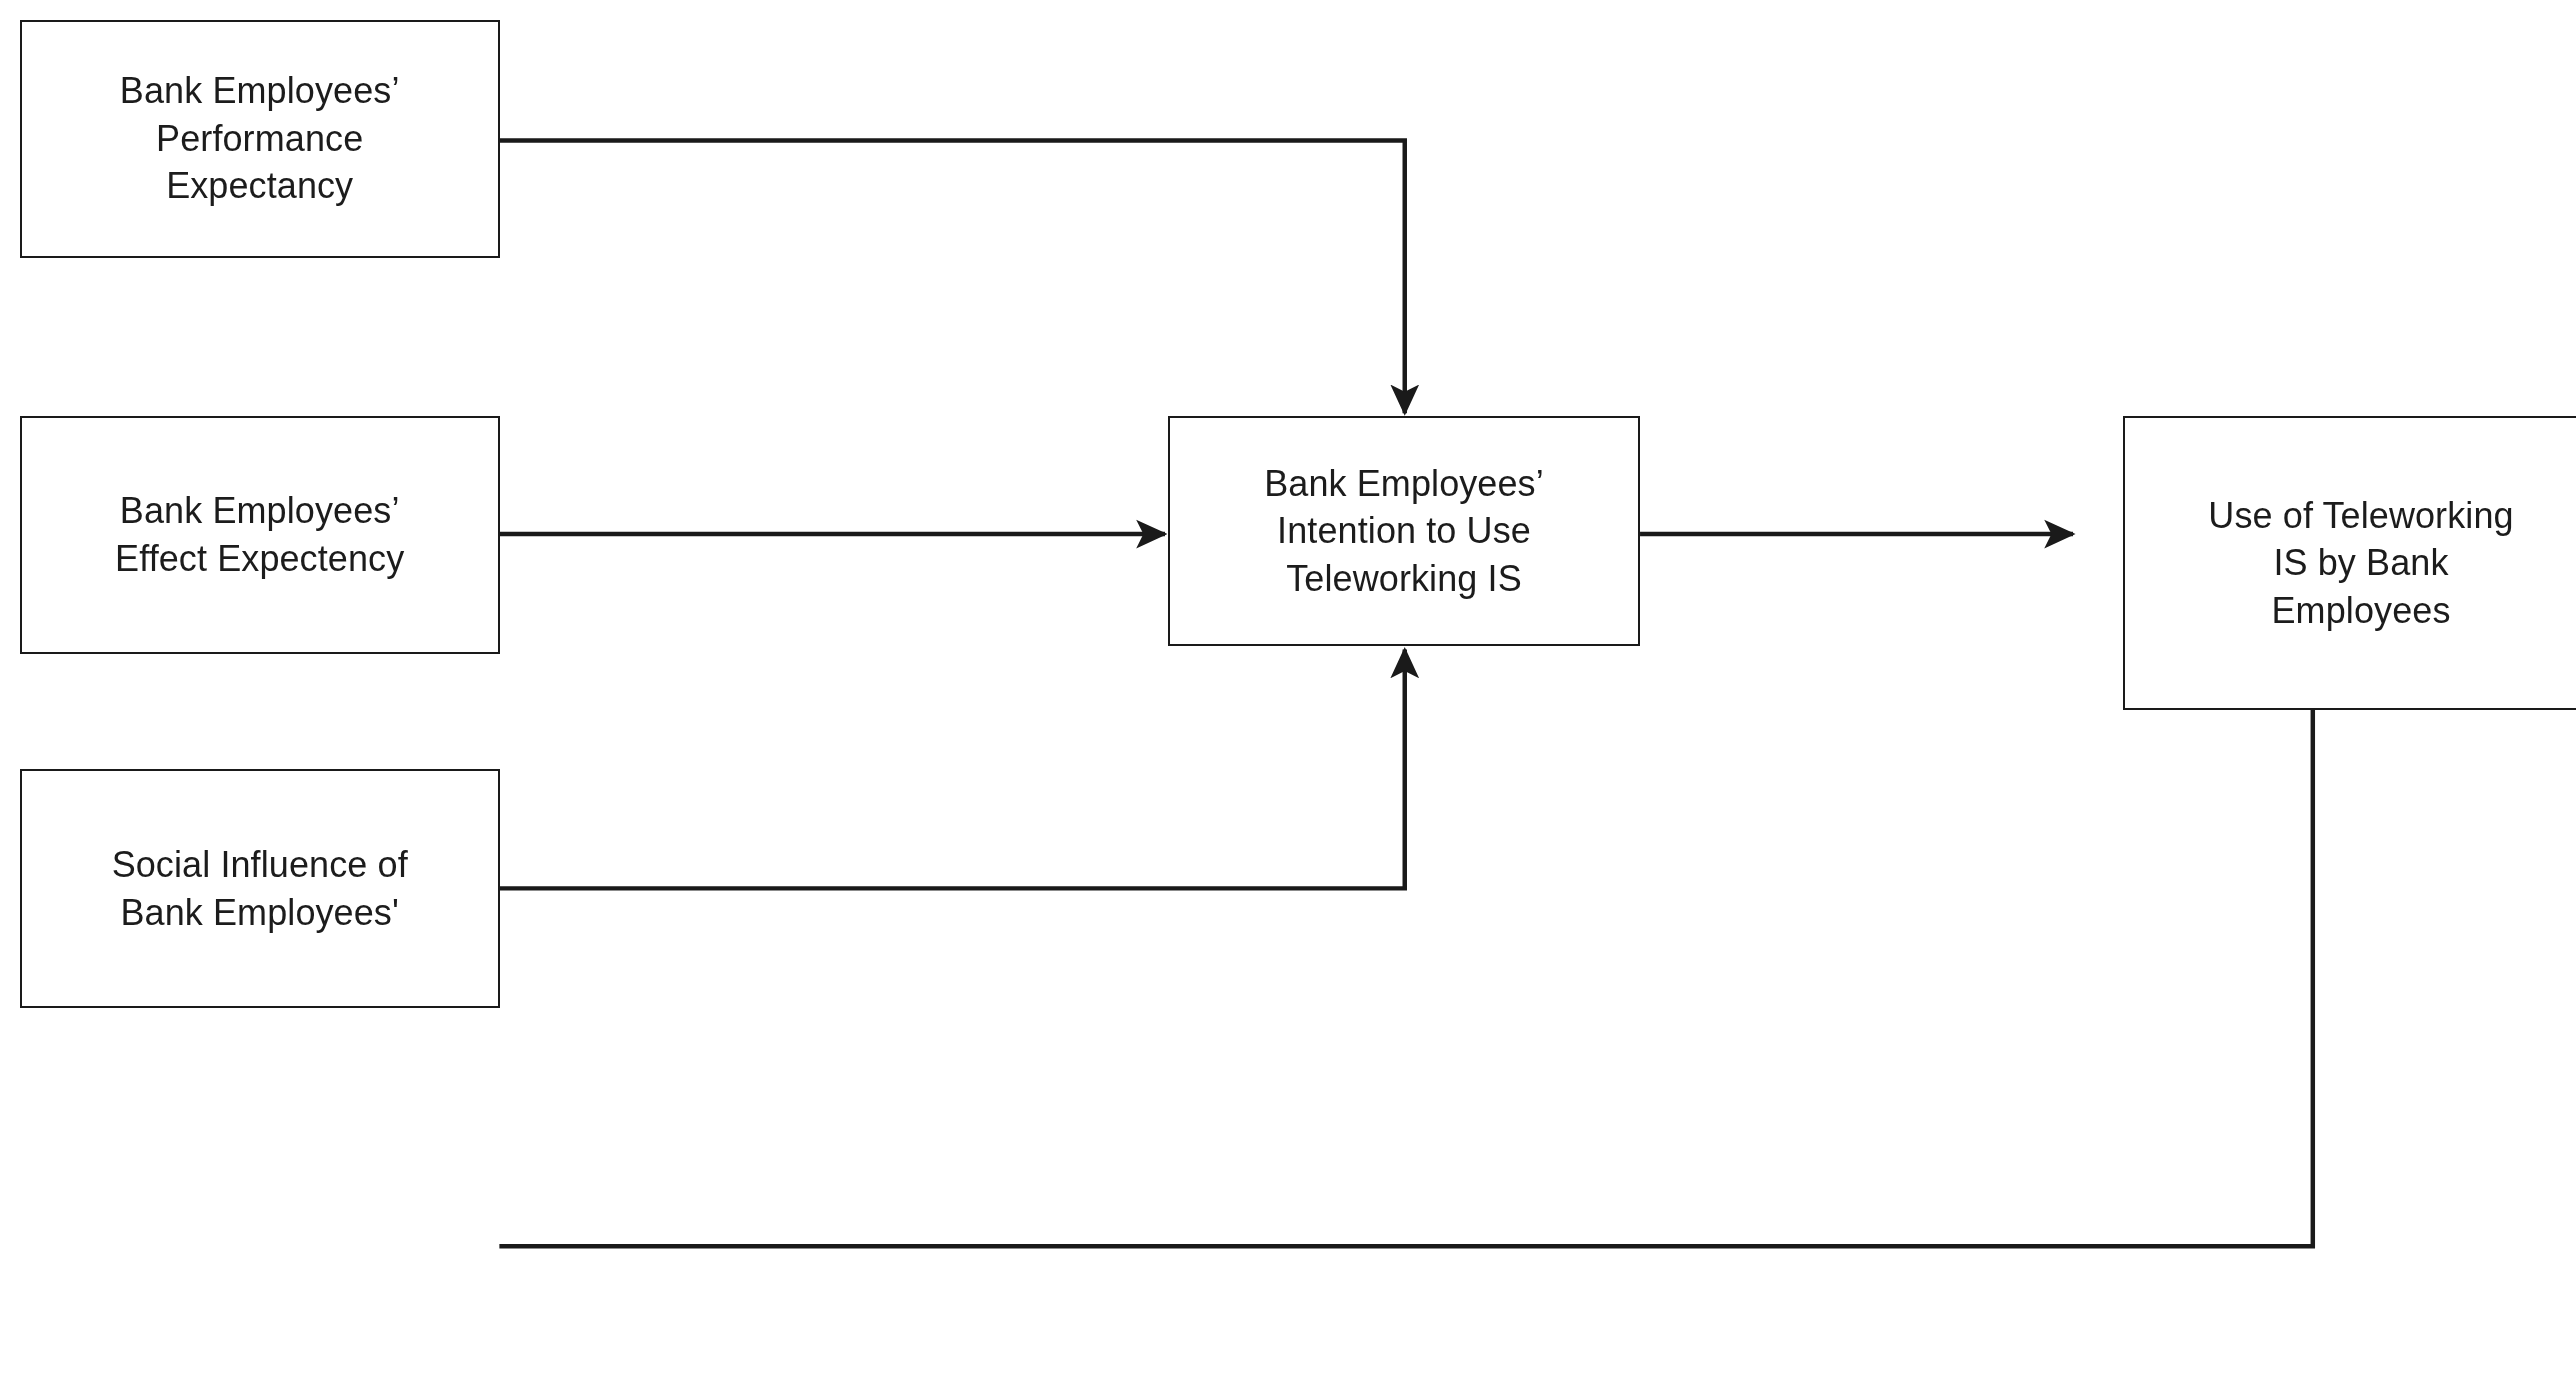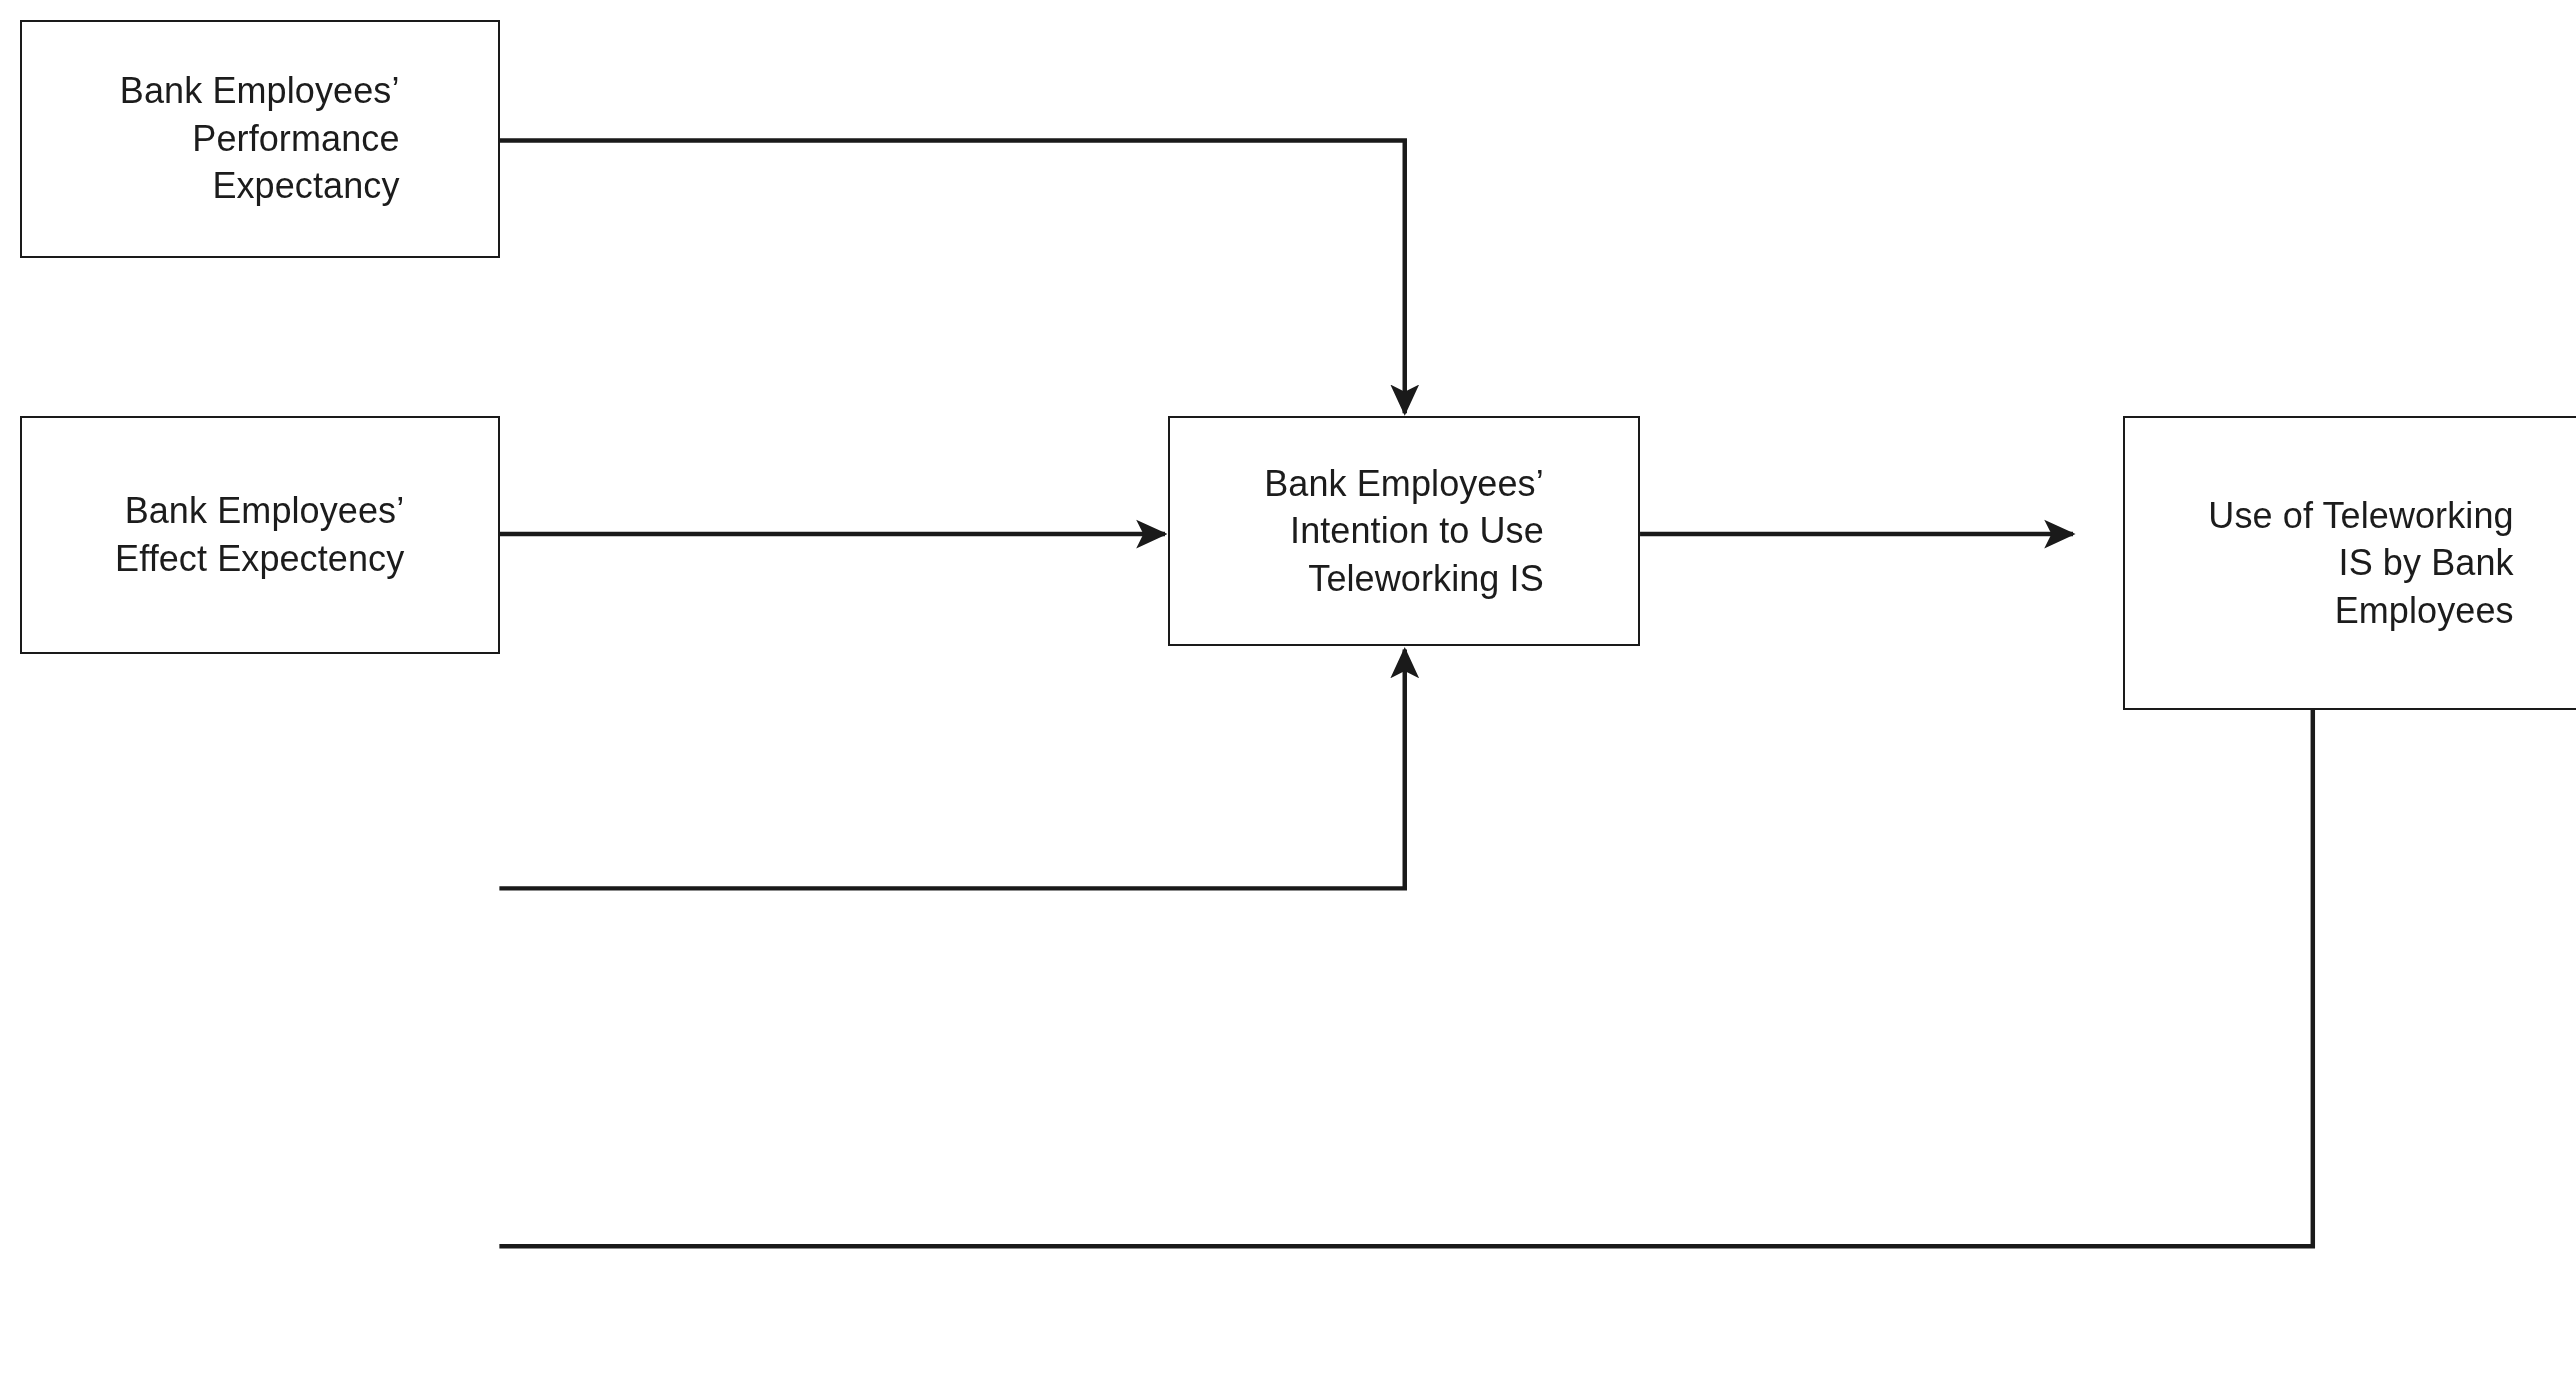--- a/index.html
+++ b/index.html
@@ -32,21 +32,21 @@
     display: flex;
     align-items: center;
     justify-content: center;
     z-index: 2;
   }
   .node-label {
     font-family: "Liberation Sans", "DejaVu Sans", sans-serif;
     font-size: 36px;
     line-height: 1.32;
     color: #1c1c1c;
-    text-align: right;
+    text-align: center;
     white-space: pre-line;
     letter-spacing: 0.1px;
     padding: 0 12.5px;
   }
   
   #node-performance-expectancy { left: 19.7px;   top: 19.7px;   width: 480px; height: 238px; }
   #node-effect-expectancy      { left: 19.7px;   top: 416px;  width: 480px; height: 238px; }
   #node-social-influence       { left: 19.7px;   top: 769px;  width: 480px; height: 239px; }
   #node-facilitating-conditions{ left: 19.7px;   top: 1126px; width: 480px; height: 239px; }
   #node-intention              { left: 1168px; top: 416px;  width: 472px; height: 230px; }
@@ -79,20 +79,24 @@
     <span class="node-label">Bank Employees’
 Performance
 Expectancy</span>
   </div>
 
   <div class="node" id="node-effect-expectancy">
     <span class="node-label">Bank Employees’
 Effect Expectency</span>
   </div>
 
+  <div class="node" id="node-social-influence">
+    <span class="node-label">Social Influence of
+Bank Employees'</span>
+  </div>
 
 
   <div class="node" id="node-intention">
     <span class="node-label">Bank Employees’
 Intention to Use
 Teleworking IS</span>
   </div>
 
   <div class="node" id="node-use">
     <span class="node-label">Use of Teleworking

